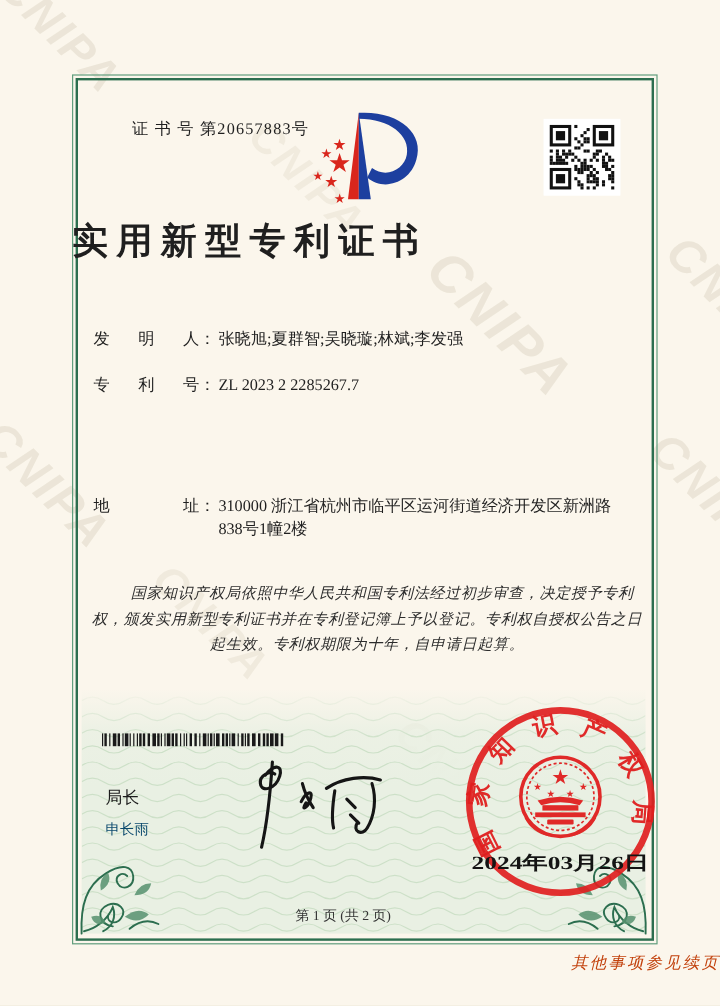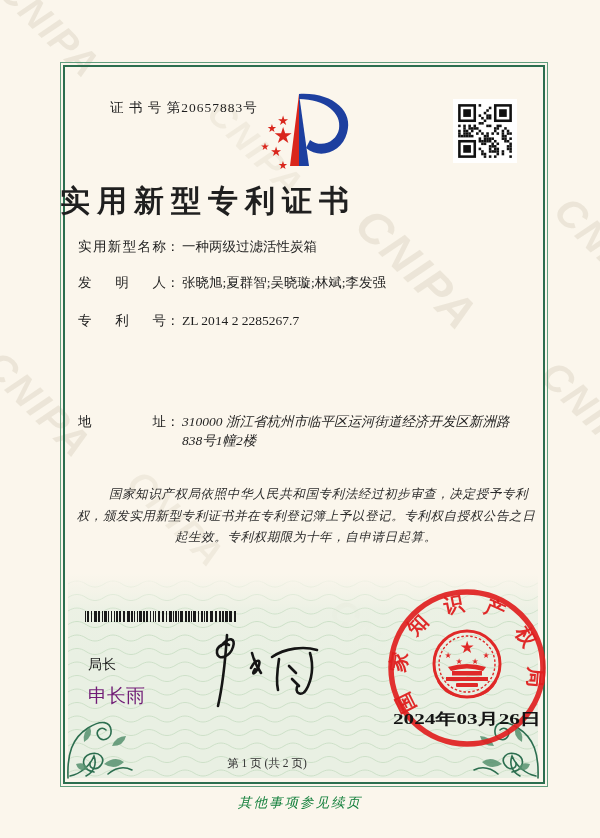--- a/index.html
+++ b/index.html
@@ -15,38 +15,38 @@
   
   .certno{left:78px;top:99px;font-size:13.5px;letter-spacing:1px;margin-left:32px;}
   .title{left:60px;top:181px;width:405px;text-align:left;font-size:30px;font-weight:bold;
          letter-spacing:7px;}
   
   .frow{left:78px;font-size:13.5px;line-height:19px;white-space:nowrap;}
   .flabel{display:inline-block;width:88px;text-align:justify;text-align-last:justify;vertical-align:top;}
   .flabel2{display:inline-block;width:80px;text-align:justify;text-align-last:justify;vertical-align:top;}
   .fcolon{display:inline-block;width:16px;vertical-align:top;}
   .fval{display:inline-block;vertical-align:top;}
-  .fval-wrap{white-space:normal;width:334px;font-style:italic;}
+  .fval-wrap{white-space:normal;width:334px;}
   
   .paras{left:76px;top:484px;width:460px;font-size:12.5px;font-style:italic;
          line-height:21.5px;letter-spacing:.6px;color:#2c2c2c;}
   .paras p{margin:0 0 2px 0;text-indent:2em;text-align:center;}
   
   .band{left:68px;top:574px;width:470px;height:204px;
         background:linear-gradient(180deg,rgba(233,240,227,0) 0%,rgba(233,240,227,.85) 18%,#e9f0e3 40%);}
   .band svg{position:absolute;left:0;top:0;
         -webkit-mask-image:linear-gradient(180deg,transparent 0,#000 45px);
         mask-image:linear-gradient(180deg,transparent 0,#000 45px);}
   
   .sig-title{left:88px;top:656px;font-family:"Liberation Sans",sans-serif;font-size:14px;color:#1c1c1c;}
-  .sig-name{left:88px;top:683px;font-family:"Liberation Sans",sans-serif;font-size:19px;color:#701a75;}
-  
-  .pageinfo{left:60px;top:756px;width:414px;text-align:center;font-size:11.5px;color:#333;}
-  .contnote{left:0;top:794px;width:600px;text-align:center;font-size:13.5px;font-style:italic;
-            color:#15803d;letter-spacing:2px;}
+  .sig-name{left:88px;top:683px;font-family:"Liberation Sans",sans-serif;font-size:12px;color:#0c4a6e;}
+  
+  .pageinfo{left:60px;top:756px;width:414px;text-align:center;font-size:11.5px;color:#333;padding-left:19px;}
+  .contnote{left:0;top:794px;width:600px;text-align:right;font-size:13.5px;font-style:italic;
+            color:#c2410c;letter-spacing:2px;}
   .qrbox{left:453px;top:99px;width:64px;height:64px;background:#fff;padding:0;}
 </style>
 </head>
 <body>
 
 <div id="page">
 
   <div class="abs wm" style="left:-14px;top:6px;font-size:38px;">CNIPA</div>
   <div class="abs wm" style="left:196px;top:128px;font-size:36px;opacity:.28;">CNIPA</div>
   <div class="abs wm" style="left:342px;top:242px;font-size:46px;">CNIPA</div>
@@ -241,28 +241,25 @@
         <rect x="19" y="21" width="1" height="1" fill="#111"></rect>
         <rect x="12" y="22" width="1" height="1" fill="#111"></rect>
         <rect x="14" y="22" width="1" height="1" fill="#111"></rect>
         <rect x="16" y="22" width="1" height="1" fill="#111"></rect>
         <rect x="22" y="22" width="1" height="1" fill="#111"></rect>
       </svg>
   </div>
 
   <div class="abs title">实用新型专利证书</div>
 
-  <div class="abs frow" style="top:237px;">
-    <span class="flabel">实用新型名称</span><span class="fcolon">：</span><span class="fval">一种两级过滤活性炭箱</span>
-  </div>
   <div class="abs frow" style="top:273px;">
     <span class="flabel">发明人</span><span class="fcolon">：</span><span class="fval">张晓旭;夏群智;吴晓璇;林斌;李发强</span>
   </div>
   <div class="abs frow" style="top:311px;">
-    <span class="flabel">专利号</span><span class="fcolon">：</span><span class="fval">ZL 2014 2 2285267.7</span>
+    <span class="flabel">专利号</span><span class="fcolon">：</span><span class="fval">ZL 2023 2 2285267.7</span>
   </div>
   <div class="abs frow" style="top:412px;">
     <span class="flabel">地址</span><span class="fcolon">：</span><span class="fval fval-wrap">310000 浙江省杭州市临平区运河街道经济开发区新洲路838号1幢2楼</span>
   </div>
 
   <div class="abs paras">
     <p>国家知识产权局依照中华人民共和国专利法经过初步审查，决定授予专利权，颁发实用新型专利证书并在专利登记簿上予以登记。专利权自授权公告之日起生效。专利权期限为十年，自申请日起算。</p>
   </div>
 
   <svg id="barcode" class="abs" style="left:85px;top:611px;" width="154" height="11" viewBox="0 0 154 11">

